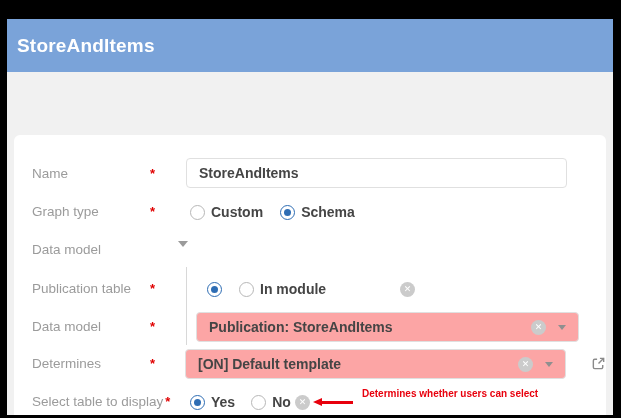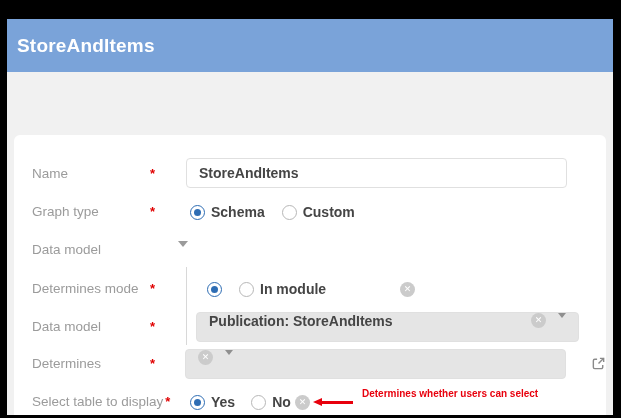--- a/index.html
+++ b/index.html
@@ -29,22 +29,22 @@
     display:inline-flex; align-items:center; justify-content:center; flex:0 0 auto;}
   .radio.checked{border-color:var(--radio-selected);}
   .radio.checked::after{content:""; width:7px; height:7px; border-radius:50%; background:var(--radio-selected);}
   .radio-opt .opt-label{margin-left:6px; font-size:14px; font-weight:600; color:var(--value-text); white-space:nowrap;}
   .clear-icon{position:absolute; width:15px; height:15px; border-radius:50%; background:#cbcbcb;
     color:#fff; font-size:9px; line-height:15px; text-align:center; cursor:pointer;}
   .caret-down{width:0; height:0; border-left:4px solid transparent; border-right:4px solid transparent;
     border-top:5px solid #8f8f8f;}
   .collapse-caret{position:absolute; left:164px; top:112px; cursor:pointer;}
   .collapse-caret .caret-down{border-top-color:#9b9b9b; border-left-width:5px; border-right-width:5px; border-top-width:6px;}
-  .dropdown{position:absolute; height:30px; border:1px solid var(--border); border-radius:4px; background:#e5e5e5;
-    display:flex; padding:0 12px; cursor:pointer;}
+  .dropdown{position:absolute; height:30px; border:1px solid var(--border); border-radius:4px; background:#fca5a5;
+    display:flex; align-items:center; padding:0 12px; cursor:pointer;}
   .dropdown .dd-value{font-size:14px; font-weight:600; color:var(--value-text); white-space:nowrap;
     overflow:hidden; flex:1;}
   .dropdown .clear-icon{position:static; margin-right:12px;}
   .vline{position:absolute; left:172px; top:132px; width:1px; height:78px; background:#d8d8d8;}
   .ext-link{position:absolute; left:577px; top:221px; width:15px; height:15px; cursor:pointer;}
   .annotation{position:absolute; left:348px; top:251px; color:var(--annotation); font-size:10px;
     font-weight:700; line-height:15px; white-space:nowrap;}
   .red-arrow{position:absolute; left:299px; top:263px; width:40px; height:8px;}
   .red-arrow .shaft{position:absolute; left:7px; top:3px; width:33px; height:3px; background:var(--annotation);}
   .red-arrow .head{position:absolute; left:0; top:0; width:0; height:0;
@@ -64,35 +64,35 @@
     <div class="card">
 
       <span class="lbl" style="top:31px">Name</span>
       <span class="req" style="top:31px">*</span>
       <input class="text-input" type="text" value="StoreAndItems" style="">
 
       <span class="lbl" style="top:69px">Graph type</span>
       <span class="req" style="top:69px">*</span>
       <div class="radio-group" style="left:176px; top:69px">
         <span class="radio-opt">
+          <span class="radio"></span>
+          <span class="opt-label">Custom</span>
+        </span>
+        <span class="radio-opt">
           <span class="radio checked"></span>
           <span class="opt-label">Schema</span>
-        </span>
-        <span class="radio-opt">
-          <span class="radio"></span>
-          <span class="opt-label">Custom</span>
         </span>
       </div>
 
       <span class="lbl" style="top:107px">Data model</span>
       <span class="collapse-caret"><span class="caret-down"></span></span>
 
       <div class="vline"></div>
 
-      <span class="lbl" style="top:146px">Determines mode</span>
+      <span class="lbl" style="top:146px">Publication table</span>
       <span class="req" style="top:146px">*</span>
       <div class="radio-group" style="left:193px; top:146px">
         <span class="radio-opt">
           <span class="radio checked"></span>
         </span>
         <span class="radio-opt">
           <span class="radio"></span>
           <span class="opt-label">In module</span>
         </span>
       </div>
@@ -102,20 +102,21 @@
       <span class="req" style="top:184px">*</span>
       <div class="dropdown" style="left:182px; top:177px; width:383px">
         <span class="dd-value">Publication: StoreAndItems</span>
         <span class="clear-icon">✕</span>
         <span class="caret-down"></span>
       </div>
 
       <span class="lbl" style="top:221px">Determines</span>
       <span class="req" style="top:221px">*</span>
       <div class="dropdown" style="left:171px; top:214px; width:381px">
+        <span class="dd-value">[ON] Default template</span>
         <span class="clear-icon">✕</span>
         <span class="caret-down"></span>
       </div>
       <span class="ext-link">
         <svg viewBox="0 0 16 16" width="15" height="15">
           <path d="M6.5 3.5 H4 A1.5 1.5 0 0 0 2.5 5 V12 A1.5 1.5 0 0 0 4 13.5 H11 A1.5 1.5 0 0 0 12.5 12 V9.5" fill="none" stroke="#8a8a8a" stroke-width="1.5"></path>
           <path d="M9.5 2.5 H13.5 V6.5" fill="none" stroke="#8a8a8a" stroke-width="1.5"></path>
           <path d="M13.5 2.5 L8 8" fill="none" stroke="#8a8a8a" stroke-width="1.5"></path>
         </svg>
       </span>

